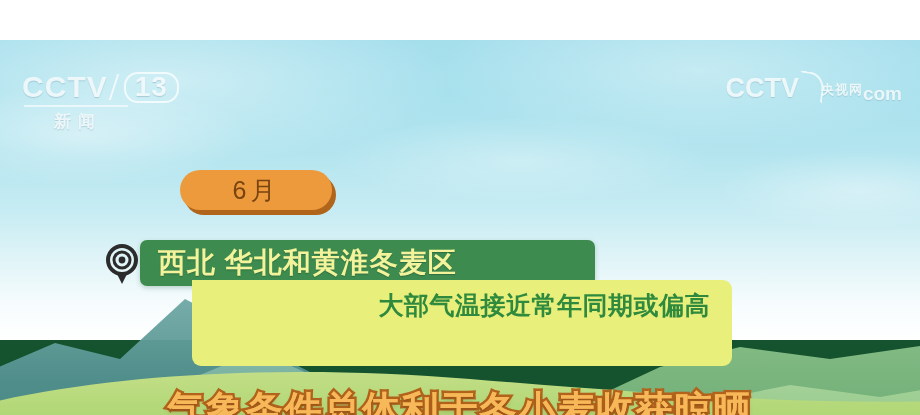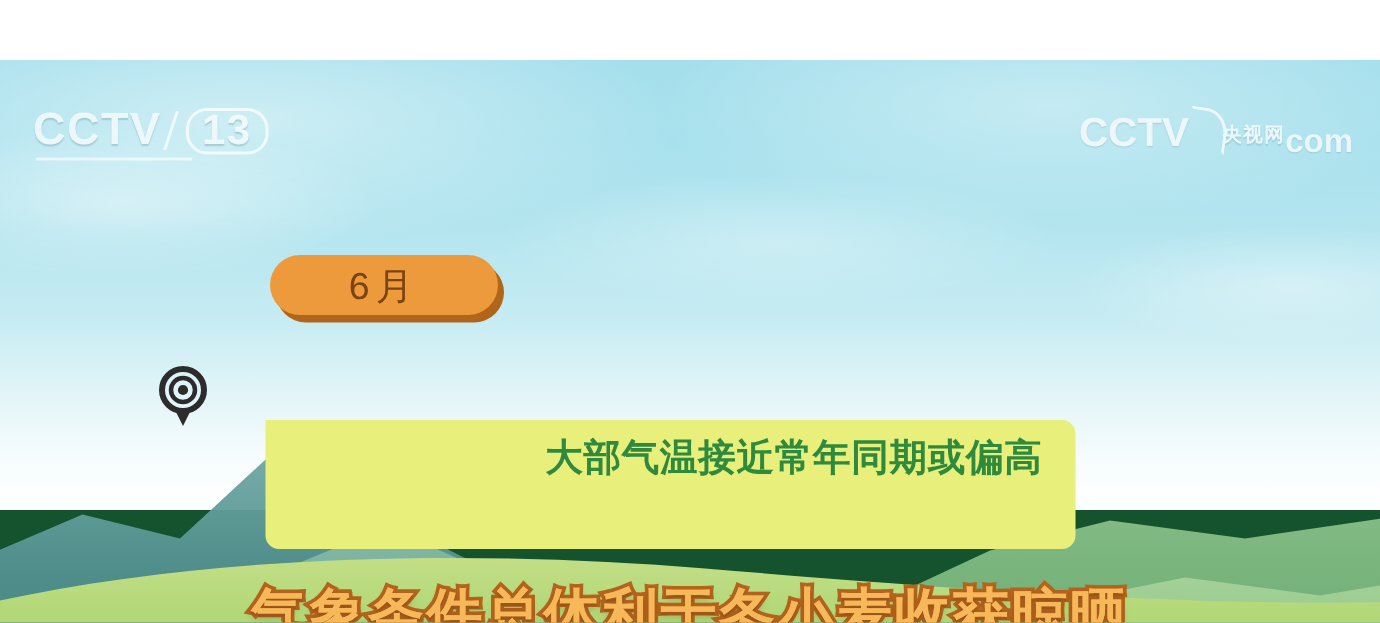--- a/index.html
+++ b/index.html
@@ -97,21 +97,21 @@
   }
   .cctvcom .wm-arc {
     width:26px; height:30px;
     border:2px solid rgba(255,255,255,0.9);
     border-left-color:transparent; border-bottom-color:transparent;
     border-radius:0 60% 0 0;
     transform:rotate(8deg); margin:0 0 2px -4px;
   }
   .cctvcom .wm-right { display:flex; flex-direction:row; align-items:flex-start; margin-left:-6px; }
   .cctvcom .wm-cn { font-size:13px; font-weight:bold; letter-spacing:1px; line-height:14px; }
-  .cctvcom .wm-com { font-size:22px; font-weight:bold; line-height:21px; }
+  .cctvcom .wm-com { font-size:19px; font-weight:bold; line-height:21px; }
 
   
   .banner {
     position:absolute; left:262px; top:60px;
     width:398px; height:42px;
   }
   .banner .ribbon {
     position:absolute; inset:0;
     background:#3a8c55;
     border:2px solid rgba(223,243,240,0.92);
@@ -165,21 +165,21 @@
   }
 
   
   .pin {
     position:absolute; left:104px; top:203px;
     width:36px; height:42px;
   }
 
   
   .detail-box {
-    position:absolute; left:177px; top:240px;
+    position:absolute; left:192px; top:240px;
     width:540px; height:86px;
     background:#e8ef7a;
     border-radius:0 9px 9px 9px;
     padding-left:28px;
   }
   .detail-box .lines {
     position:absolute; right:22px; top:6px;
     text-align:right;
   }
   .detail-box .dline {
@@ -300,20 +300,21 @@
     </svg>
   </div>
 
   <div class="cctv13">
     <div class="lg-main">
       <span>CCTV</span>
       <span class="lg-slash"></span>
       <span class="lg-13">13</span>
     </div>
     <div class="lg-rule"></div>
+    <div class="lg-sub">新闻</div>
   </div>
 
   <div class="cctvcom">
     <span class="wm-cctv">CCTV</span>
     <span class="wm-arc"></span>
     <span class="wm-right">
       <span class="wm-cn">央视网</span>
       <span class="wm-com">com</span>
     </span>
   </div>
@@ -326,20 +327,23 @@
 
   <div class="pin">
     <svg viewBox="0 0 36 42" xmlns="http://www.w3.org/2000/svg">
       <circle cx="18" cy="17" r="14" fill="none" stroke="#2c2c2c" stroke-width="4"></circle>
       <circle cx="18" cy="17" r="8" fill="none" stroke="#2c2c2c" stroke-width="3"></circle>
       <circle cx="18" cy="17" r="3.4" fill="#2c2c2c"></circle>
       <path d="M 13 31 L 18 41 L 23 31 Z" fill="#2c2c2c"></path>
     </svg>
   </div>
 
+  <div class="region-bar">
+    <span class="rtext">西北 华北和黄淮冬麦区</span>
+  </div>
 
   <div class="detail-box">
     <div class="lines">
       <div class="dline">大部气温接近常年同期或偏高</div>
     </div>
   </div>
 
   <div class="headline">气象条件总体利于冬小麦收获晾晒</div>
   <div class="headline-hi">气象条件总体利于冬小麦收获晾晒</div>
 

